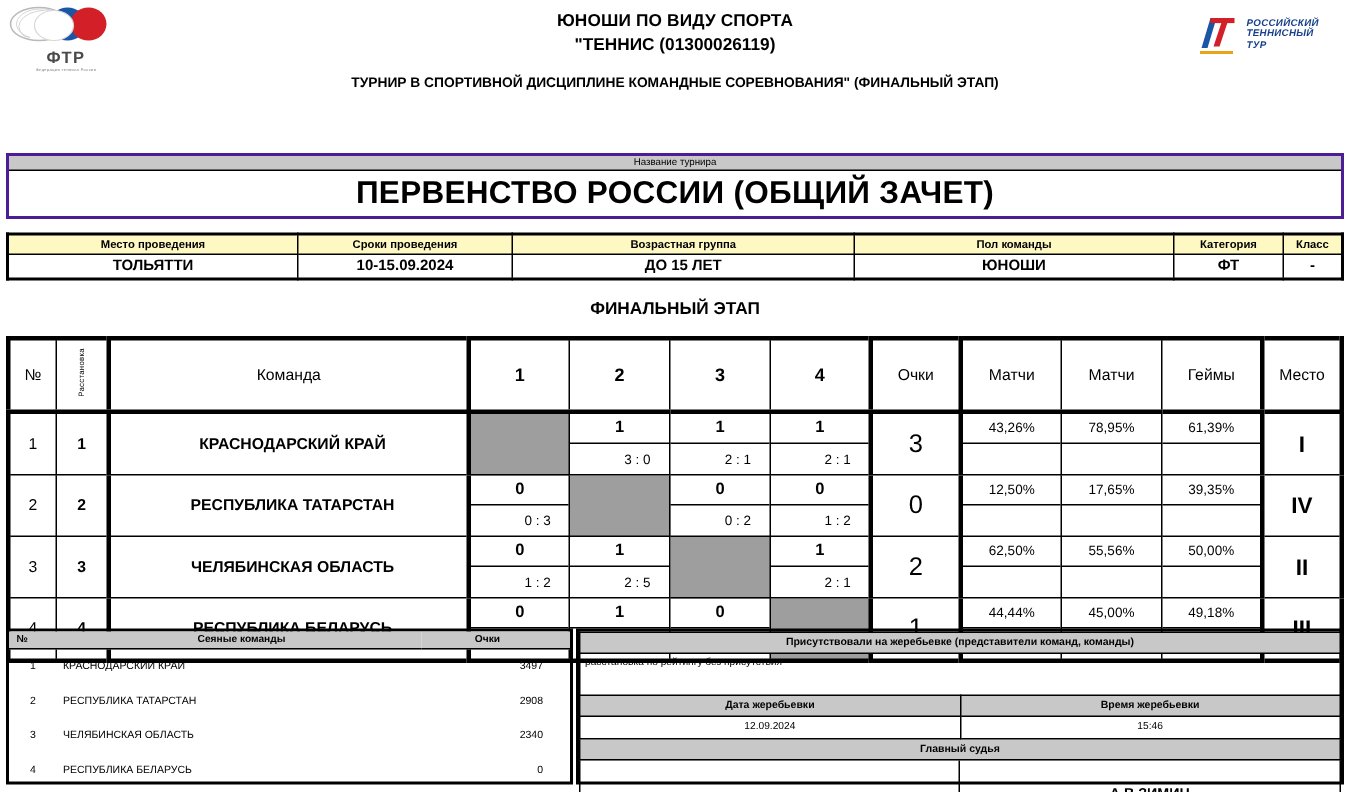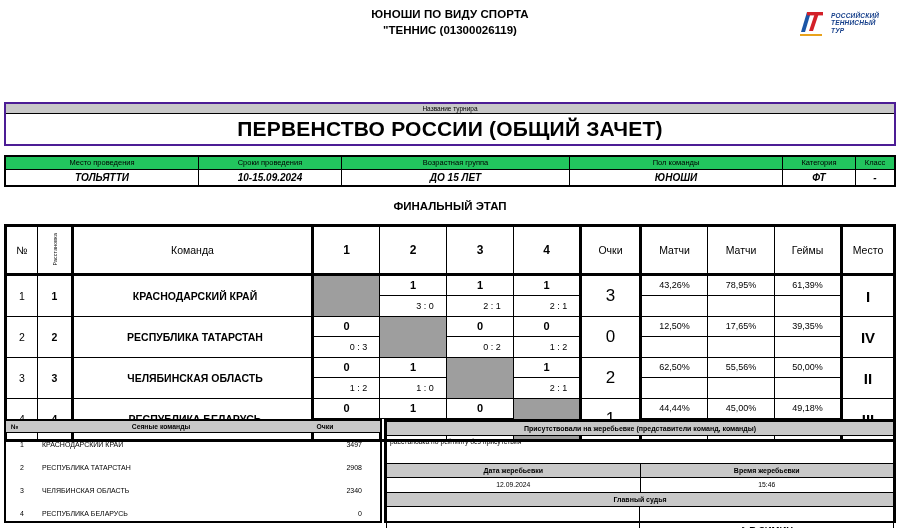--- a/index.html
+++ b/index.html
@@ -30,22 +30,22 @@
   
   .nameband{margin:2px 4px 0 4px;border:2px solid #4c1d95;}
   .nameband .cap{background:#c8c8c8;border-bottom:1px solid #000;
        text-align:center;font-size:6.5px;line-height:9px;font-weight:normal;}
   .nameband .val{text-align:center;font-size:21px;font-weight:bold;
        line-height:30px;letter-spacing:.2px;}
 
   
   .info{margin:9px 4px 0 4px;border:2px solid #000;border-collapse:collapse;width:892px;}
   .info td{border:1px solid #000;text-align:center;}
-  .info tr.h td{background:#22c55e;font-size:7.5px;line-height:10px;font-weight:normal;}
-  .info tr.v td{font-size:10px;line-height:13px;font-weight:bold;font-style:italic;}
+  .info tr.h td{background:#fef9c3;font-size:7.5px;line-height:10px;font-weight:bold;}
+  .info tr.v td{font-size:10px;line-height:13px;font-weight:bold;}
 
   .stage{text-align:center;font-size:11.5px;font-weight:bold;margin-top:13px;}
 
   
   .mainwrap{margin:12px 4px 0 4px;}
   table.grid{border-collapse:collapse;width:892px;border:3px solid #000;table-layout:fixed;}
   table.grid td{border:1px solid #000;text-align:center;vertical-align:middle;}
   table.grid td.thick{border-left-width:3px;border-right-width:3px;}
   .grid thead td{height:44px;font-size:10.5px;font-weight:normal;border-bottom:3px solid #000;}
   .grid thead td.num{font-size:12px;font-weight:bold;}
@@ -93,39 +93,51 @@
   .sig-r{position:absolute;right:0;top:0;width:50%;height:100%;}
   .sig-name{position:absolute;bottom:11px;width:100%;text-align:center;font-size:9.5px;font-weight:bold;}
 </style>
 </head>
 <body>
 
 <div class="page">
 
   <div class="hdr">
 
+    <div class="logo-left">
+      <svg width="72" height="26" viewBox="0 0 72 26">
+        <ellipse cx="20" cy="12" rx="19" ry="11" fill="#ffffff" stroke="#b9b9b9" stroke-width="1"></ellipse>
+        <path d="M10 20 A19 11 0 0 1 30 3 A15 9 0 0 0 14 21 Z" fill="#ffffff" stroke="#cfcfcf" stroke-width="0.6"></path>
+        <ellipse cx="39" cy="12" rx="12" ry="11" fill="#1b55a6"></ellipse>
+        <ellipse cx="53" cy="12" rx="12" ry="11" fill="#d32028"></ellipse>
+        <ellipse cx="30" cy="13" rx="13" ry="10" fill="#ffffff" stroke="#d8d8d8" stroke-width="0.8"></ellipse>
+      </svg>
+      <div class="ftr-text">ФТР</div>
+      <div class="ftr-sub">Федерация тенниса России</div>
+    </div>
 
     <div class="logo-right">
       <div class="rtt-mark">
         <svg width="30" height="30" viewBox="0 0 30 30">
           <path d="M3 24 L9 4 L13 4 L7 24 Z" fill="#1b55a6"></path>
           <path d="M11 23 L17 5 L21 5 L15 23 Z" fill="#d32028"></path>
           <rect x="9" y="4" width="16" height="3.4" fill="#d32028"></rect>
           <path d="M2 26 L24 26 L24 28 L2 28 Z" fill="#e8a21c"></path>
         </svg>
       </div>
       <div>
         <div class="rtt-text">РОССИЙСКИЙ</div>
         <div class="rtt-text">ТЕННИСНЫЙ</div>
         <div class="rtt-text">ТУР</div>
       </div>
     </div>
 
     <div class="t1">ЮНОШИ ПО ВИДУ СПОРТА</div>
     <div class="t2">"ТЕННИС (01300026119)</div>
+    <div class="t3">ТУРНИР В СПОРТИВНОЙ ДИСЦИПЛИНЕ КОМАНДНЫЕ СОРЕВНОВАНИЯ" (ФИНАЛЬНЫЙ ЭТАП)</div>
   </div>
 
   <div class="nameband">
     <div class="cap">Название турнира</div>
     <div class="val">ПЕРВЕНСТВО РОССИИ (ОБЩИЙ ЗАЧЕТ)</div>
   </div>
 
   <table class="info">
     <tbody>
         <tr class="h">
@@ -254,21 +266,21 @@
         <tr class="mrow">
           <td class="no">3</td>
           <td class="rank">3</td>
           <td class="teamcell thick">ЧЕЛЯБИНСКАЯ ОБЛАСТЬ</td>
           <td class="mcell">
             <span class="w">0</span>
             <span class="s">1 : 2</span>
             </td>
           <td class="mcell">
             <span class="w">1</span>
-            <span class="s">1 : 0</span>
+            <span class="s">2 : 5</span>
             </td>
           <td class="mcell gray"></td>
           <td class="mcell">
             <span class="w">1</span>
             <span class="s">2 : 1</span>
             </td>
           <td class="pts thick">2</td>
           <td class="stat">
             <span class="a">62,50%</span>
               <span class="b"></span>

